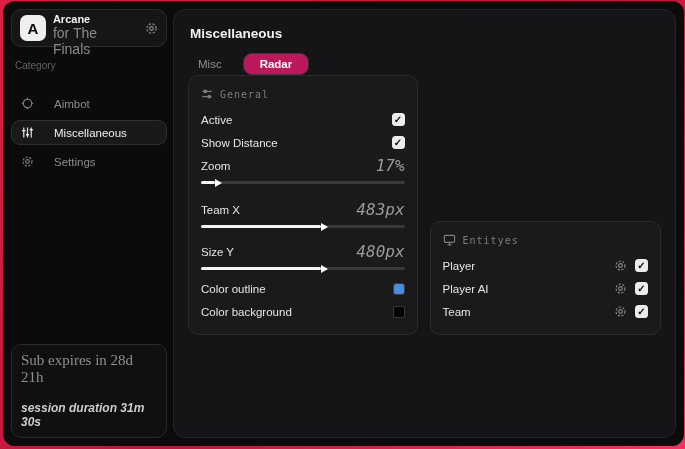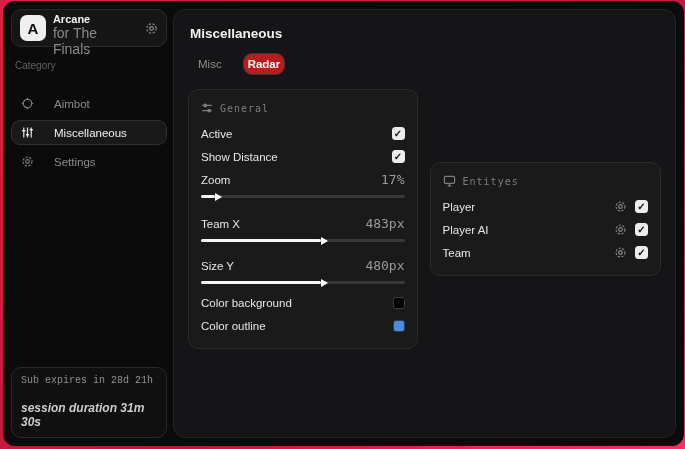--- a/index.html
+++ b/index.html
@@ -25,42 +25,42 @@
 
   .nav-item { display:flex; align-items:center; gap:20px; height:25px; padding:0 8px;
               border-radius:9px; border:1px solid transparent; margin-bottom:4px;
               color:#8b8b8b; font-size:11.5px; cursor:pointer; }
   .nav-item.active { background:#19191a; border-color:#2f2f30; color:#f0f0f0; }
   .nav-item .icn { display:flex; width:14px; justify-content:center; }
 
   .spacer { flex:1; }
   .footer-card { border:1px solid #2a2a2b; background:#101011; border-radius:10px;
                  padding:7px 9px 8px; }
-  .footer-line1 { font-family:Liberation Mono, monospace; font-size:10px; color:#8f8f8f; }
+  .footer-line1 { font-family:Liberation Serif, serif; font-size:15px; color:#8f8f8f; }
   .footer-line2 { font-size:12px; color:#cccccc; font-weight:bold; margin-top:15px;font-style:italic; }
 
   
   .main-card { flex:1; margin:8px 8px 8px 0; background:#151517; border:1px solid #242426;
                border-radius:12px; padding:12px 14px; overflow:hidden; }
   .page-title { color:#f2f2f2; font-size:13.5px; font-weight:bold; margin:4px 0 0 2px; }
   .tabs { display:flex; align-items:center; gap:13px; margin:12px 0 0 2px; }
   .tab { font-size:11.5px; color:#8f8f8f; padding:4px 8px; border-radius:9px; cursor:pointer; }
-  .tab.active { background:#b91c1c; border:1px solid #3a3a3c; color:#fafafa; font-weight:bold;
-                padding:4px 4px; }
-
-  .panels { display:flex; gap:12px; align-items:center; margin-top:14px; }
+  .tab.active { background:#be185d; border:1px solid #3a3a3c; color:#fafafa; font-weight:bold;
+                padding:4px 16px; }
+
+  .panels { display:flex; gap:12px; align-items:flex-end; }
   .panel { background:#1a1a1b; border:1px solid #2b2b2d; border-radius:10px; padding:9px 12px 11px; }
   .panel-general { width:236px; }
   .panel-entities { width:238px; }
   .panel-header { display:flex; align-items:center; gap:7px; color:#7d7d7d;
                   font-family:"DejaVu Sans Mono", monospace; font-size:10px;
                   letter-spacing:1px; margin:3px 0 8px; }
   .row { display:flex; align-items:center; justify-content:space-between; min-height:23px; }
   .row-label { color:#e6e6e6; font-size:11.5px; }
-  .row-value { color:#9a9a9a; font-family:"DejaVu Sans Mono", monospace; font-size:13px; }
+  .row-value { color:#9a9a9a; font-family:"DejaVu Sans Mono", monospace; font-size:16px;font-style:italic; }
 
   .checkbox { width:13px; height:13px; background:#ececec; border-radius:3.5px;
               display:flex; align-items:center; justify-content:center;
               color:#0b0b0c; font-size:10px; font-weight:bold; line-height:1; cursor:pointer; }
 
   .slider { position:relative; height:11px; margin:0 0 3px; cursor:pointer; }
   .slider-track { position:absolute; left:0; right:0; top:4px; height:3px; background:#39393b; border-radius:2px; }
   .slider-fill { position:absolute; left:0; top:4px; height:3px; background:#f5f5f5; border-radius:2px; }
   .slider-thumb { position:absolute; right:-7px; top:50%; transform:translateY(-50%);
                   width:0; height:0; border-left:7px solid #ffffff;
@@ -198,27 +198,27 @@
             <span class="row-value">480px</span>
           </div>
           <div class="slider">
             <div class="slider-track"></div>
             <div class="slider-fill" style="width: 59%;">
               <div class="slider-thumb"></div>
             </div>
           </div>
 
           <div class="row">
+            <span class="row-label">Color outline</span>
+            <span class="swatch" style="background-color: rgb(74, 139, 228);"></span>
+          </div>
+
+          <div class="row">
             <span class="row-label">Color background</span>
             <span class="swatch" style="background-color: rgb(0, 0, 0);"></span>
-          </div>
-
-          <div class="row">
-            <span class="row-label">Color outline</span>
-            <span class="swatch" style="background-color: rgb(74, 139, 228);"></span>
           </div>
         </div>
 
         <div class="panel panel-entities">
           <div class="panel-header">
             <span>
               <svg width="13" height="12" viewBox="0 0 14 13" fill="none" stroke="#7d7d7d" stroke-width="1.3">
                 <rect x="1.5" y="1.5" width="11" height="7.5" rx="1.2"></rect>
                   <path d="M5 11.8h4M7 9v2.8"></path>
               </svg>

